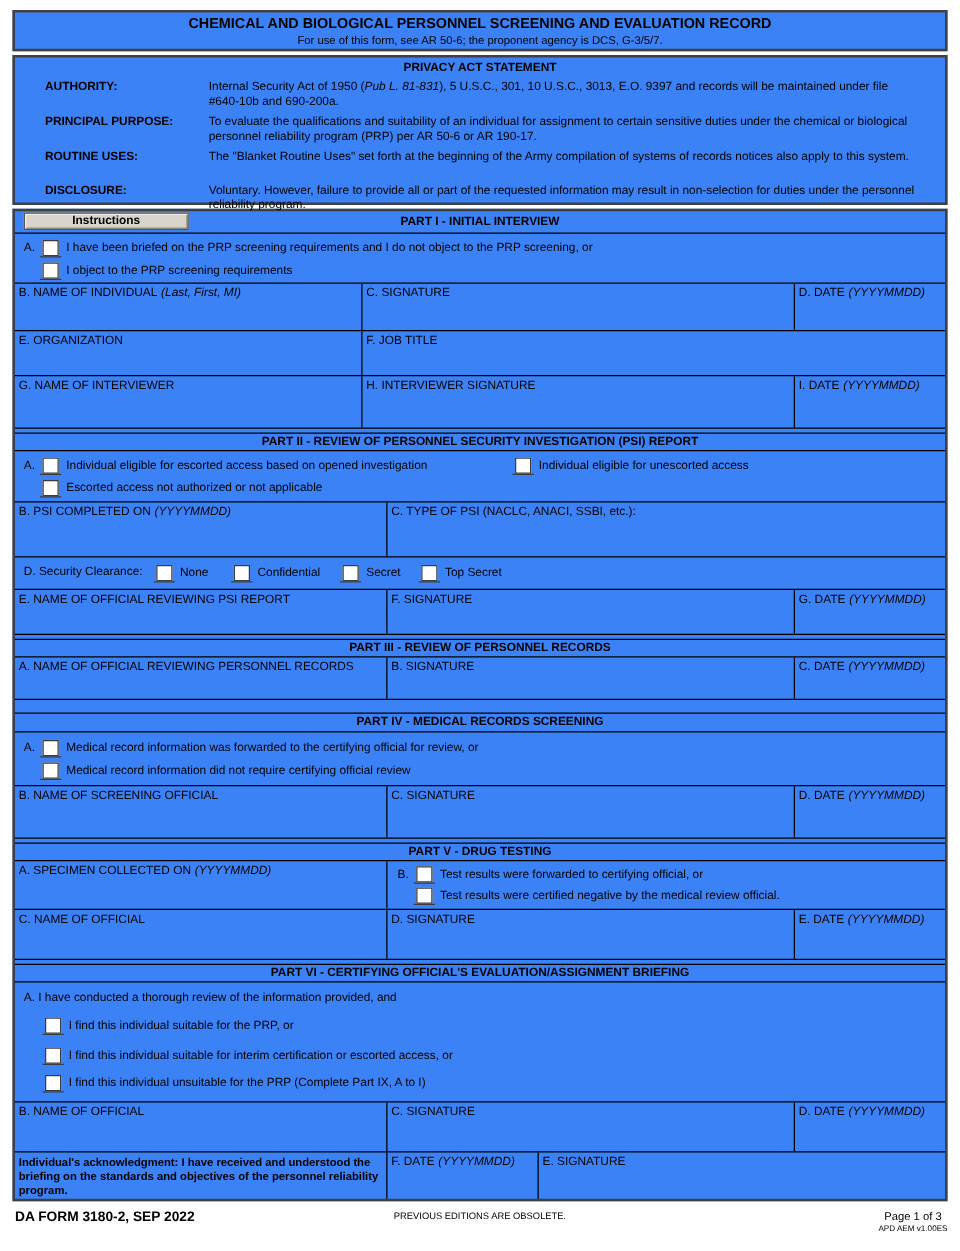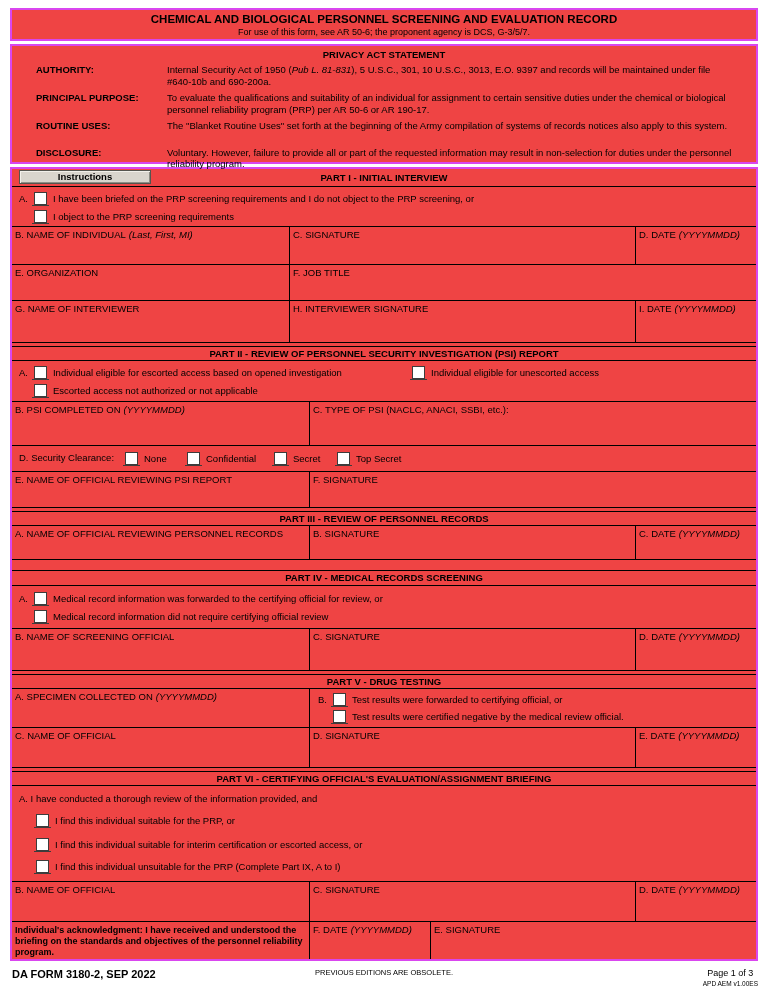--- a/index.html
+++ b/index.html
@@ -5,21 +5,21 @@
   * { box-sizing: border-box; margin: 0; padding: 0; }
   html, body { background: #fff; }
   body {
     width: 768px; height: 1001px;
     font-family: "Liberation Sans", sans-serif;
     color: #000;
     position: relative;
   }
   .page { padding: 8px 10px 0 10px; }
 
-  .box { border: 2px solid #d946ef; background: #ef4444; }
+  .box { border: 2px solid #404040; background: #3b82f6; }
 
   
   .title-box { height: 33px; text-align: center; padding-top: 3px; }
   .form-title { font-weight: bold; font-size: 11.5px; }
   .form-subtitle { font-size: 9px; margin-top: 2px; }
 
   
   .privacy-box { margin-top: 3px; height: 120px; padding-top: 3px; }
   .privacy-title { text-align: center; font-weight: bold; font-size: 9.5px; }
   .privacy-row { display: flex; font-size: 9.5px; line-height: 11.5px; padding: 0 24px; }
@@ -195,20 +195,21 @@
       </div>
       <div class="cbline" style="left:325px; top:6px;">
         <span class="cb"></span>
         <span>Top Secret</span>
       </div>
     </div>
 
     <div class="row" style="height:36px;">
       <div class="cell w-pa"><span class="lbl">E. NAME OF OFFICIAL REVIEWING PSI REPORT</span></div>
       <div class="cell w-pb"><span class="lbl">F. SIGNATURE</span></div>
+      <div class="cell w-date"><span class="lbl">G. DATE</span><span class="note">(YYYYMMDD)</span></div>
     </div>
 
     <div class="part-hdr"><span>PART III - REVIEW OF PERSONNEL RECORDS</span></div>
 
     <div class="row" style="height:34px;">
       <div class="cell w-pa" style="padding-right:0;"><span class="lbl">A. NAME OF OFFICIAL REVIEWING PERSONNEL RECORDS</span></div>
       <div class="cell w-pb"><span class="lbl">B. SIGNATURE</span></div>
       <div class="cell w-date"><span class="lbl">C. DATE</span><span class="note">(YYYYMMDD)</span></div>
     </div>
 

